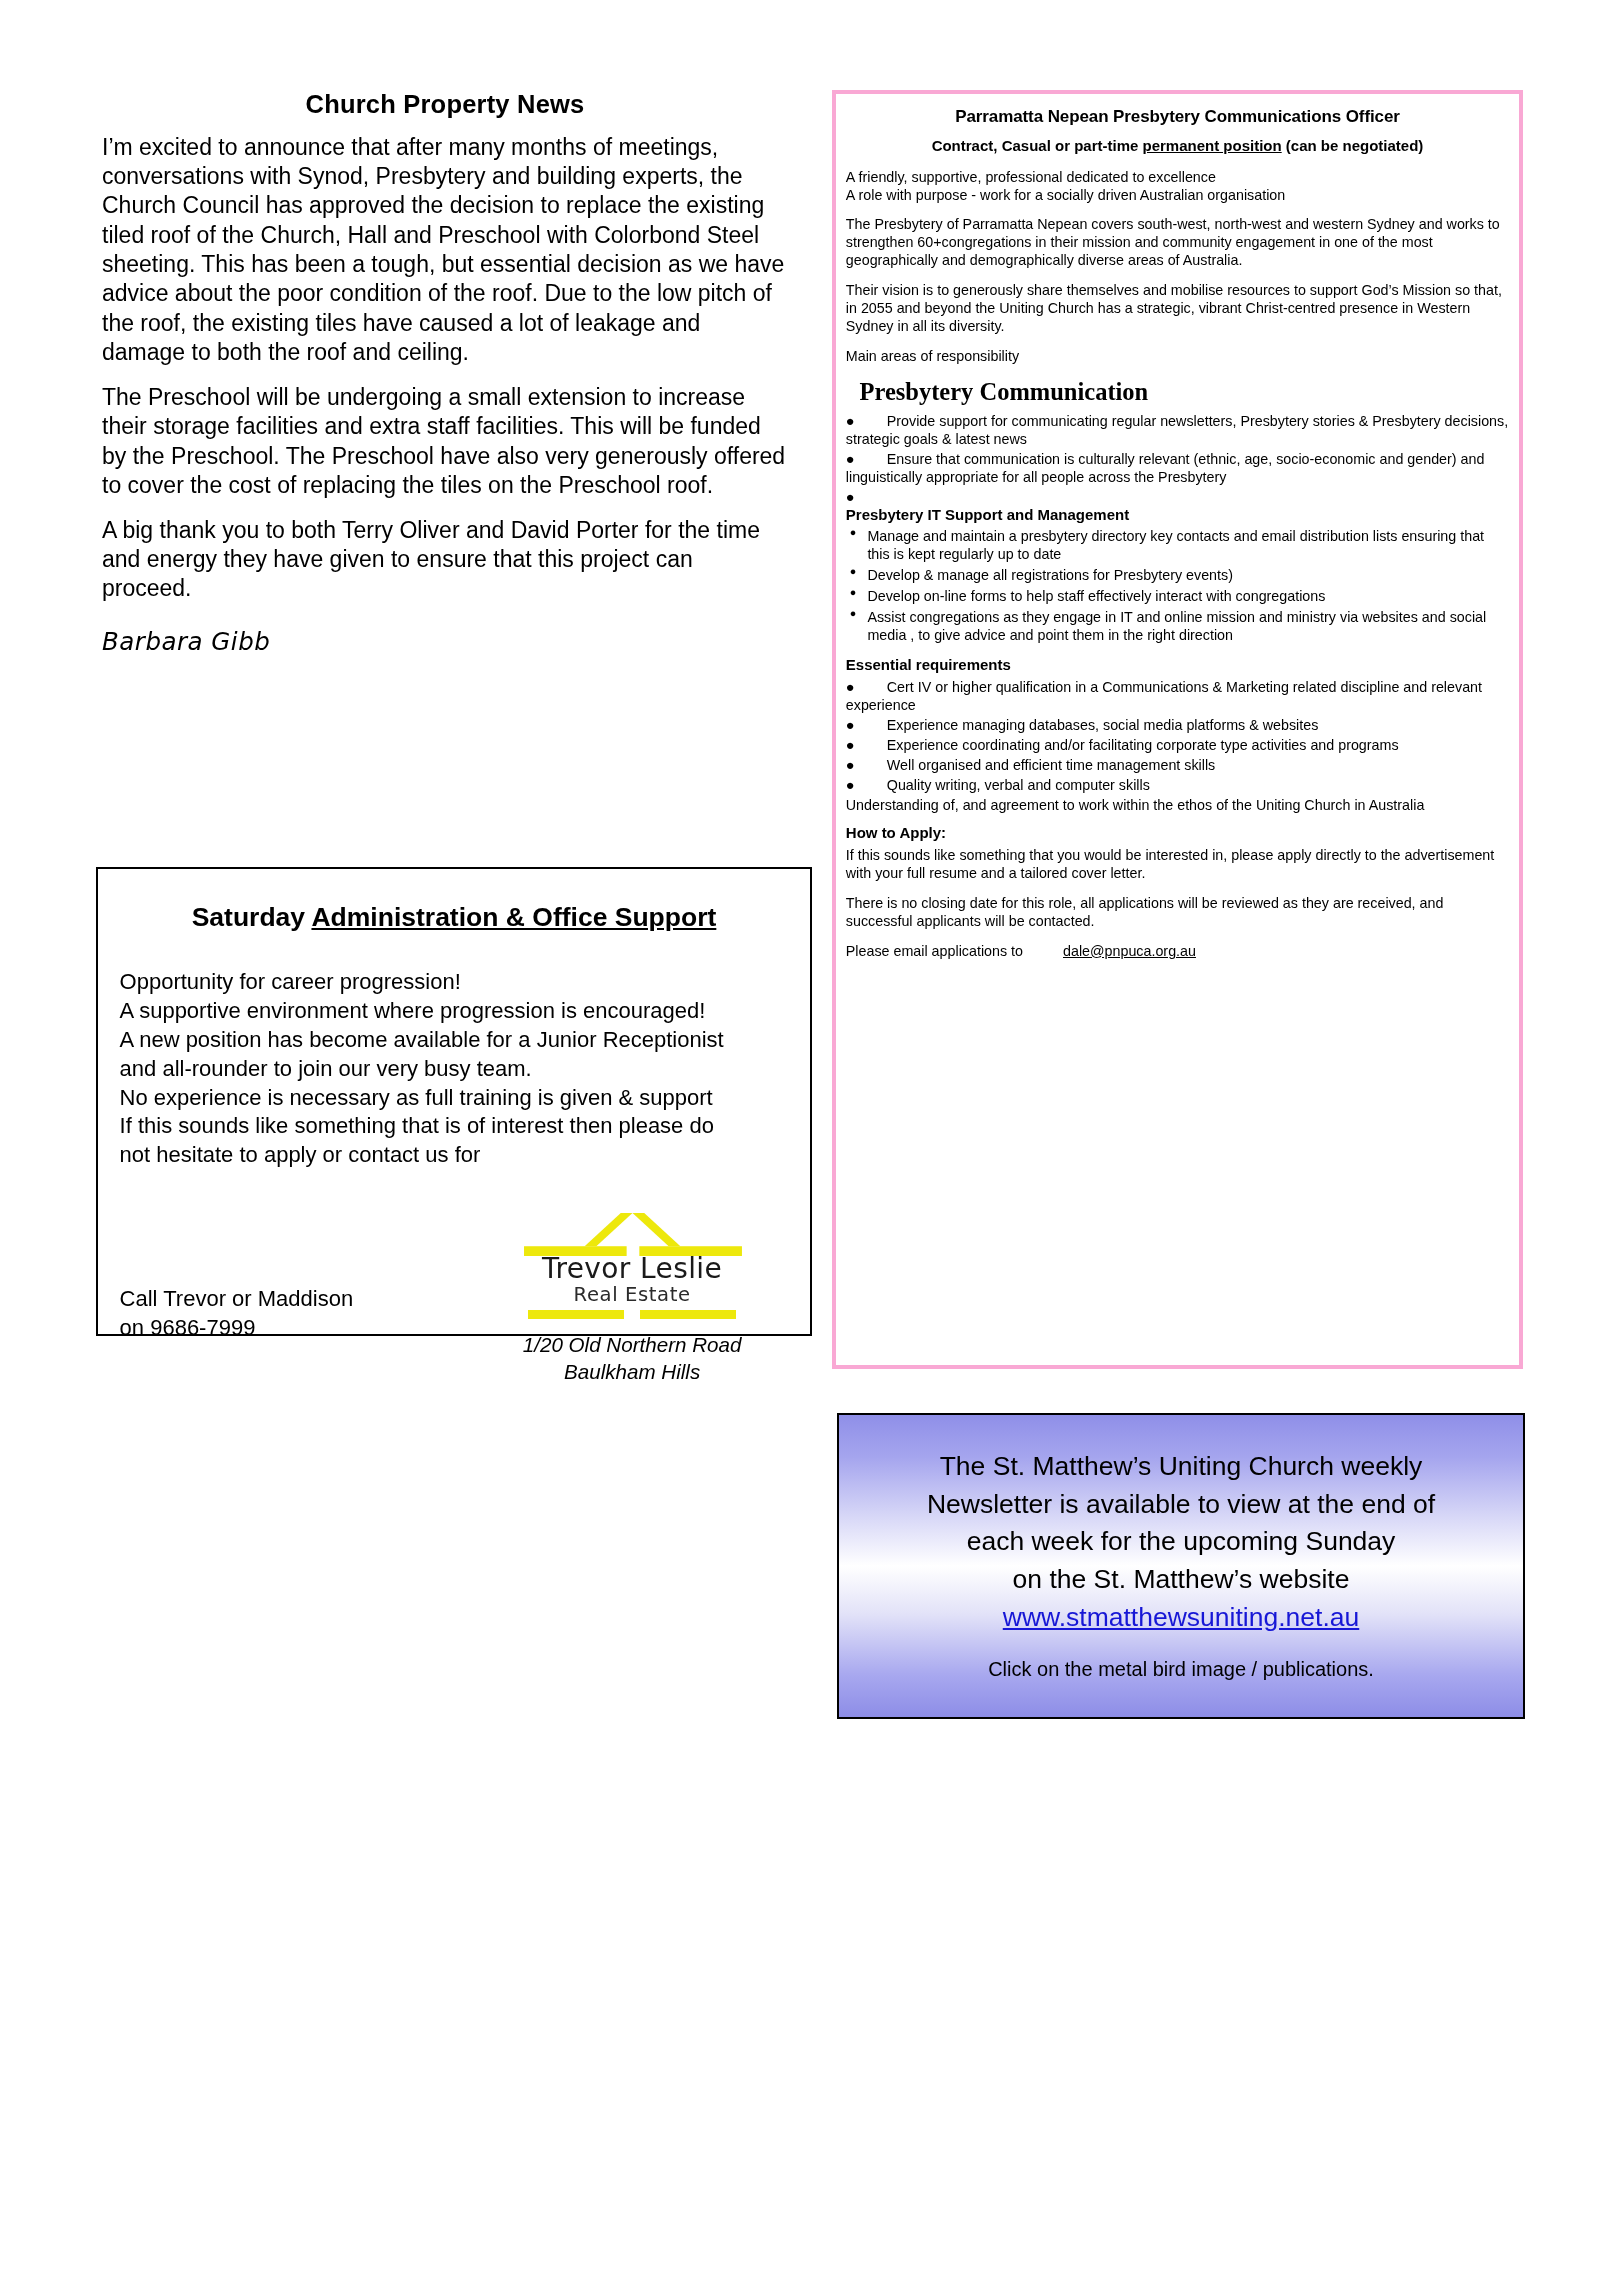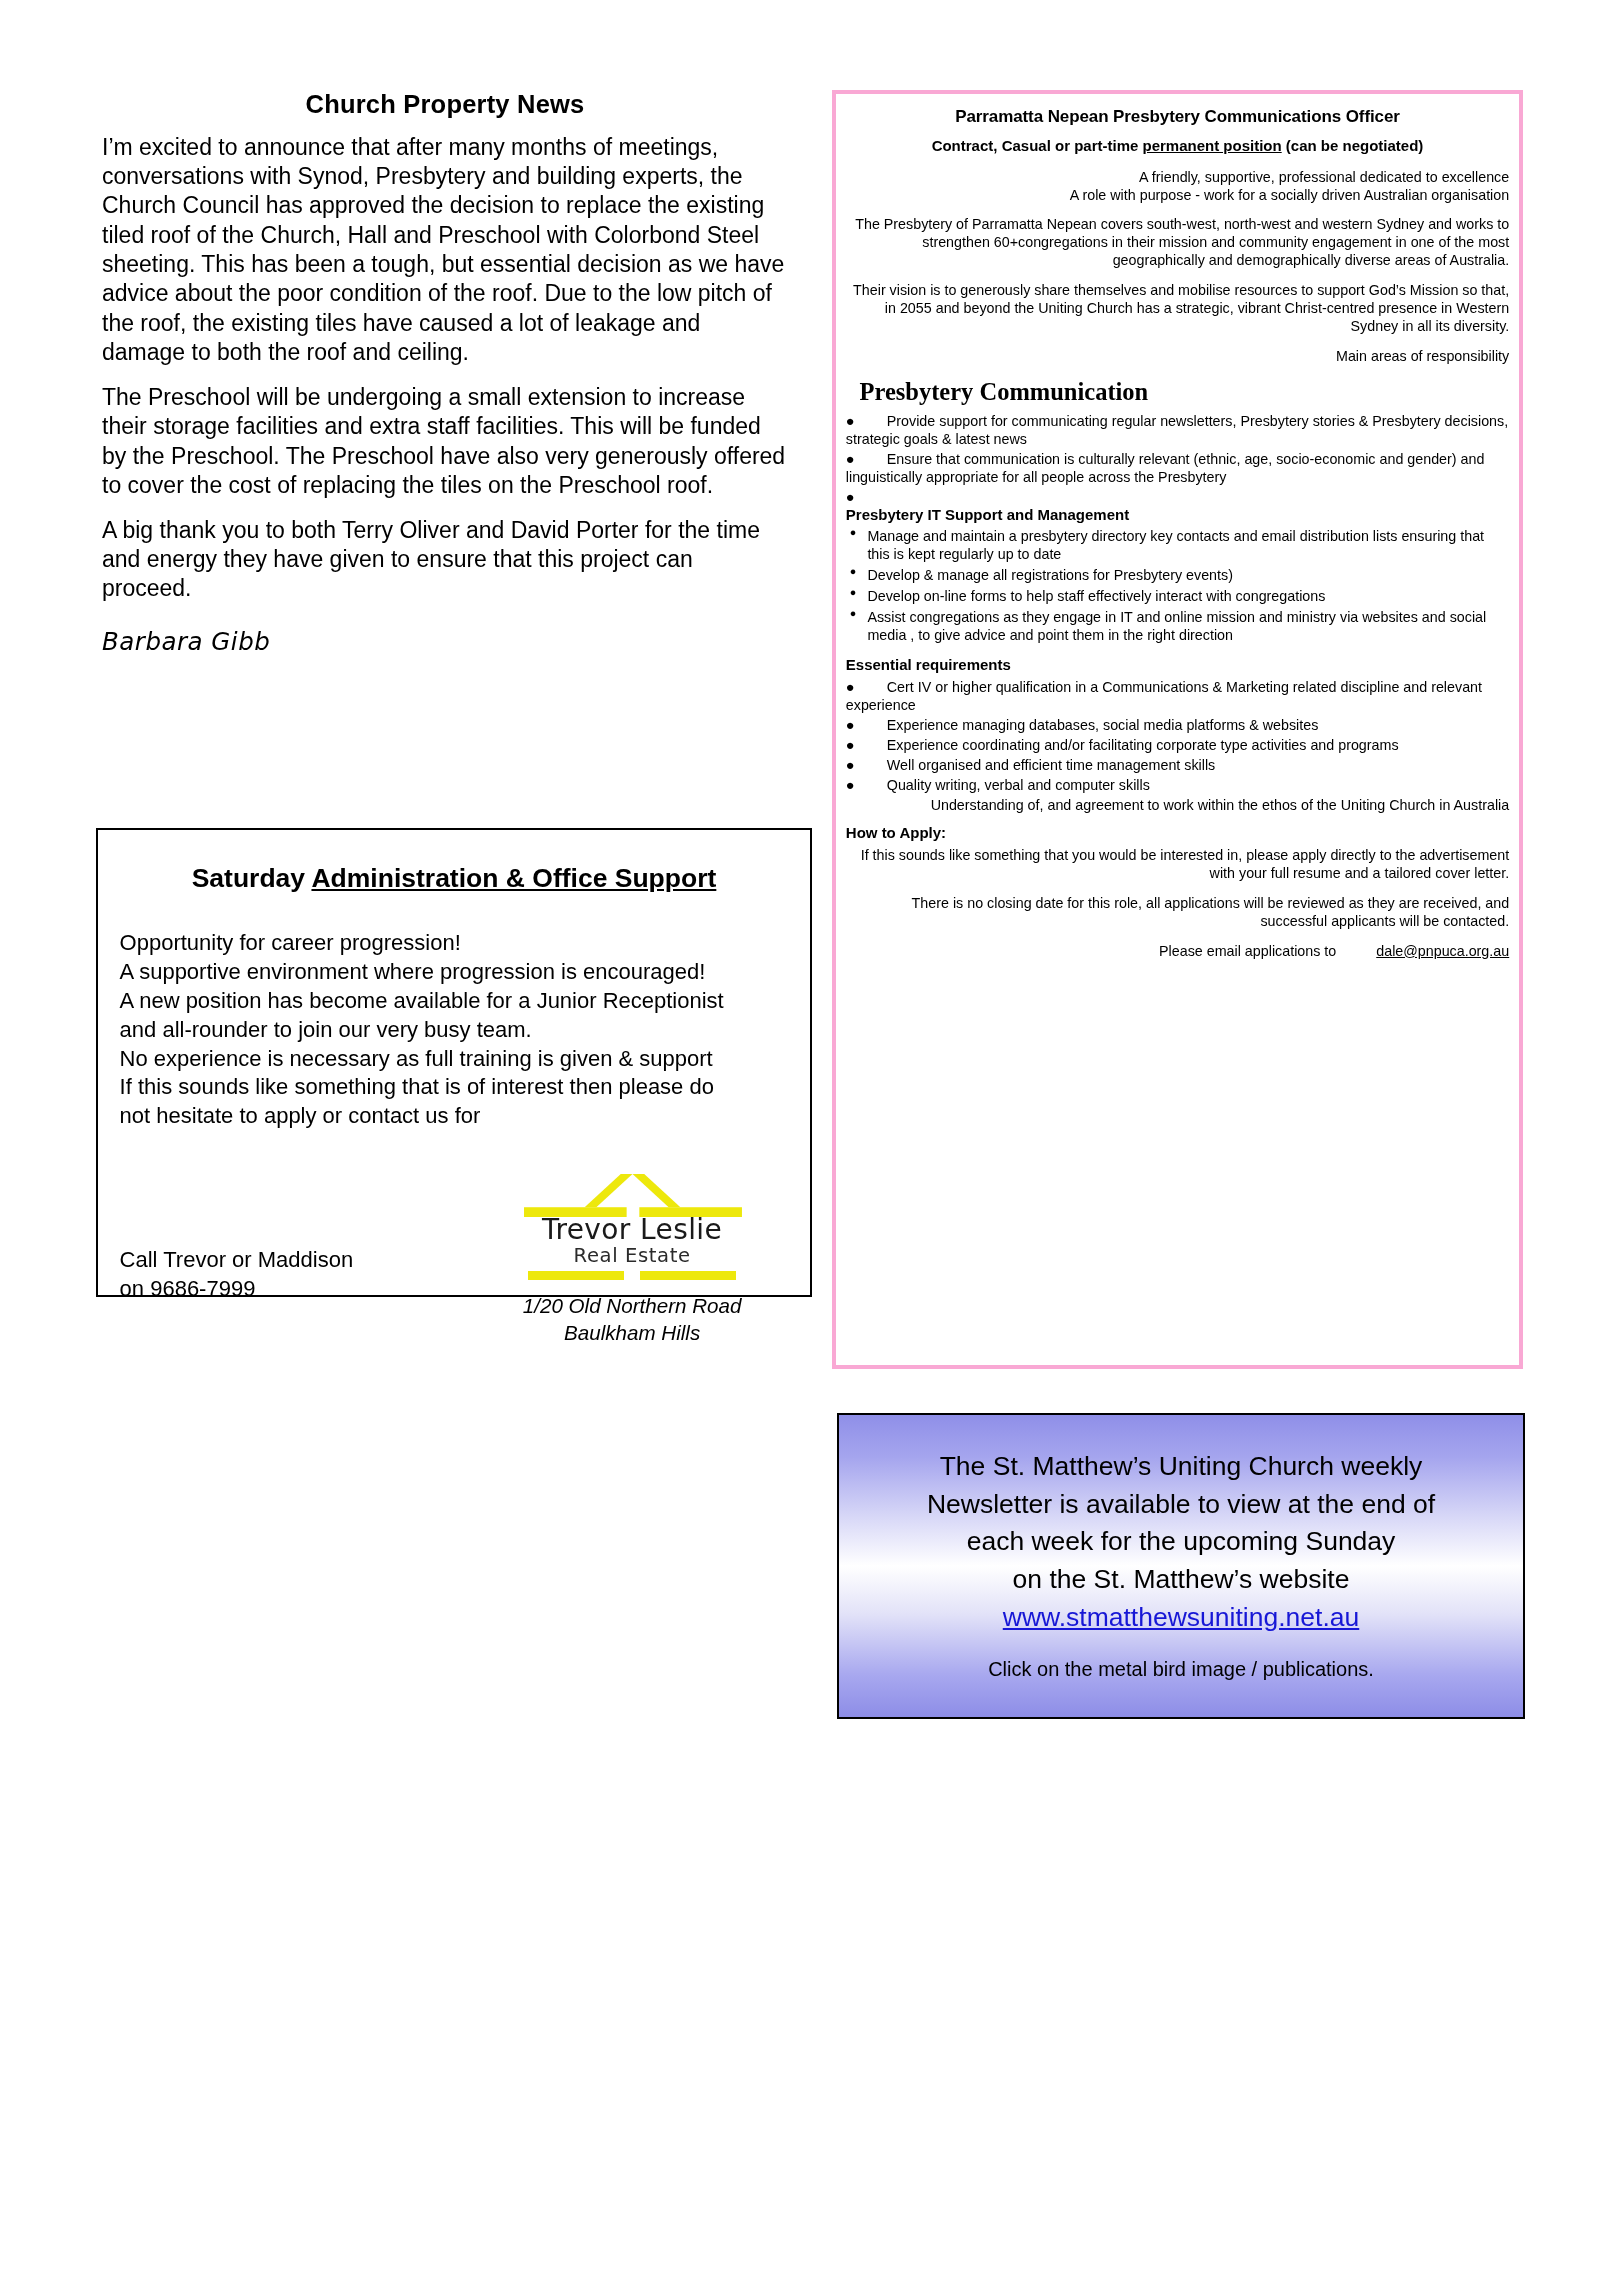--- a/index.html
+++ b/index.html
@@ -40,21 +40,21 @@
     font-size: 24.5px;
     font-style: italic;
     letter-spacing: 0.5px;
     margin-top: 23.5px;
   }
 
   
   .advert-box {
     position: absolute;
     left: 96px;
-    top: 828px;
+    top: 867px;
     width: 716px;
     height: 469px;
     border: 2px solid #000;
     background: #fff;
     padding: 19.6px 21.6px 0 21.6px;
   }
   .advert-title {
     text-align: center;
     font-weight: bold;
     font-size: 26.5px;
@@ -150,21 +150,21 @@
     margin: 3.9px 0 0 0;
   }
   .job-sub {
     font-weight: bold;
     font-size: 15px;
     text-align: center;
     margin: 9.8px 0 11.8px 0;
     white-space: nowrap;
   }
   .job-sub .u { text-decoration: underline; }
-  .job-p { margin: 0 0 11.8px 0; text-align: right; }
+  .job-p { margin: 0 0 11.8px 0; }
   .job-p.nogap { margin-bottom: 10.8px; }
   .job-section-serif {
     font-family: "Liberation Serif", serif;
     font-weight: bold;
     font-size: 24.5px;
     margin: 8.8px 0 3.9px 13.7px;
   }
   .job-section-bold {
     font-weight: bold;
     font-size: 15px;

